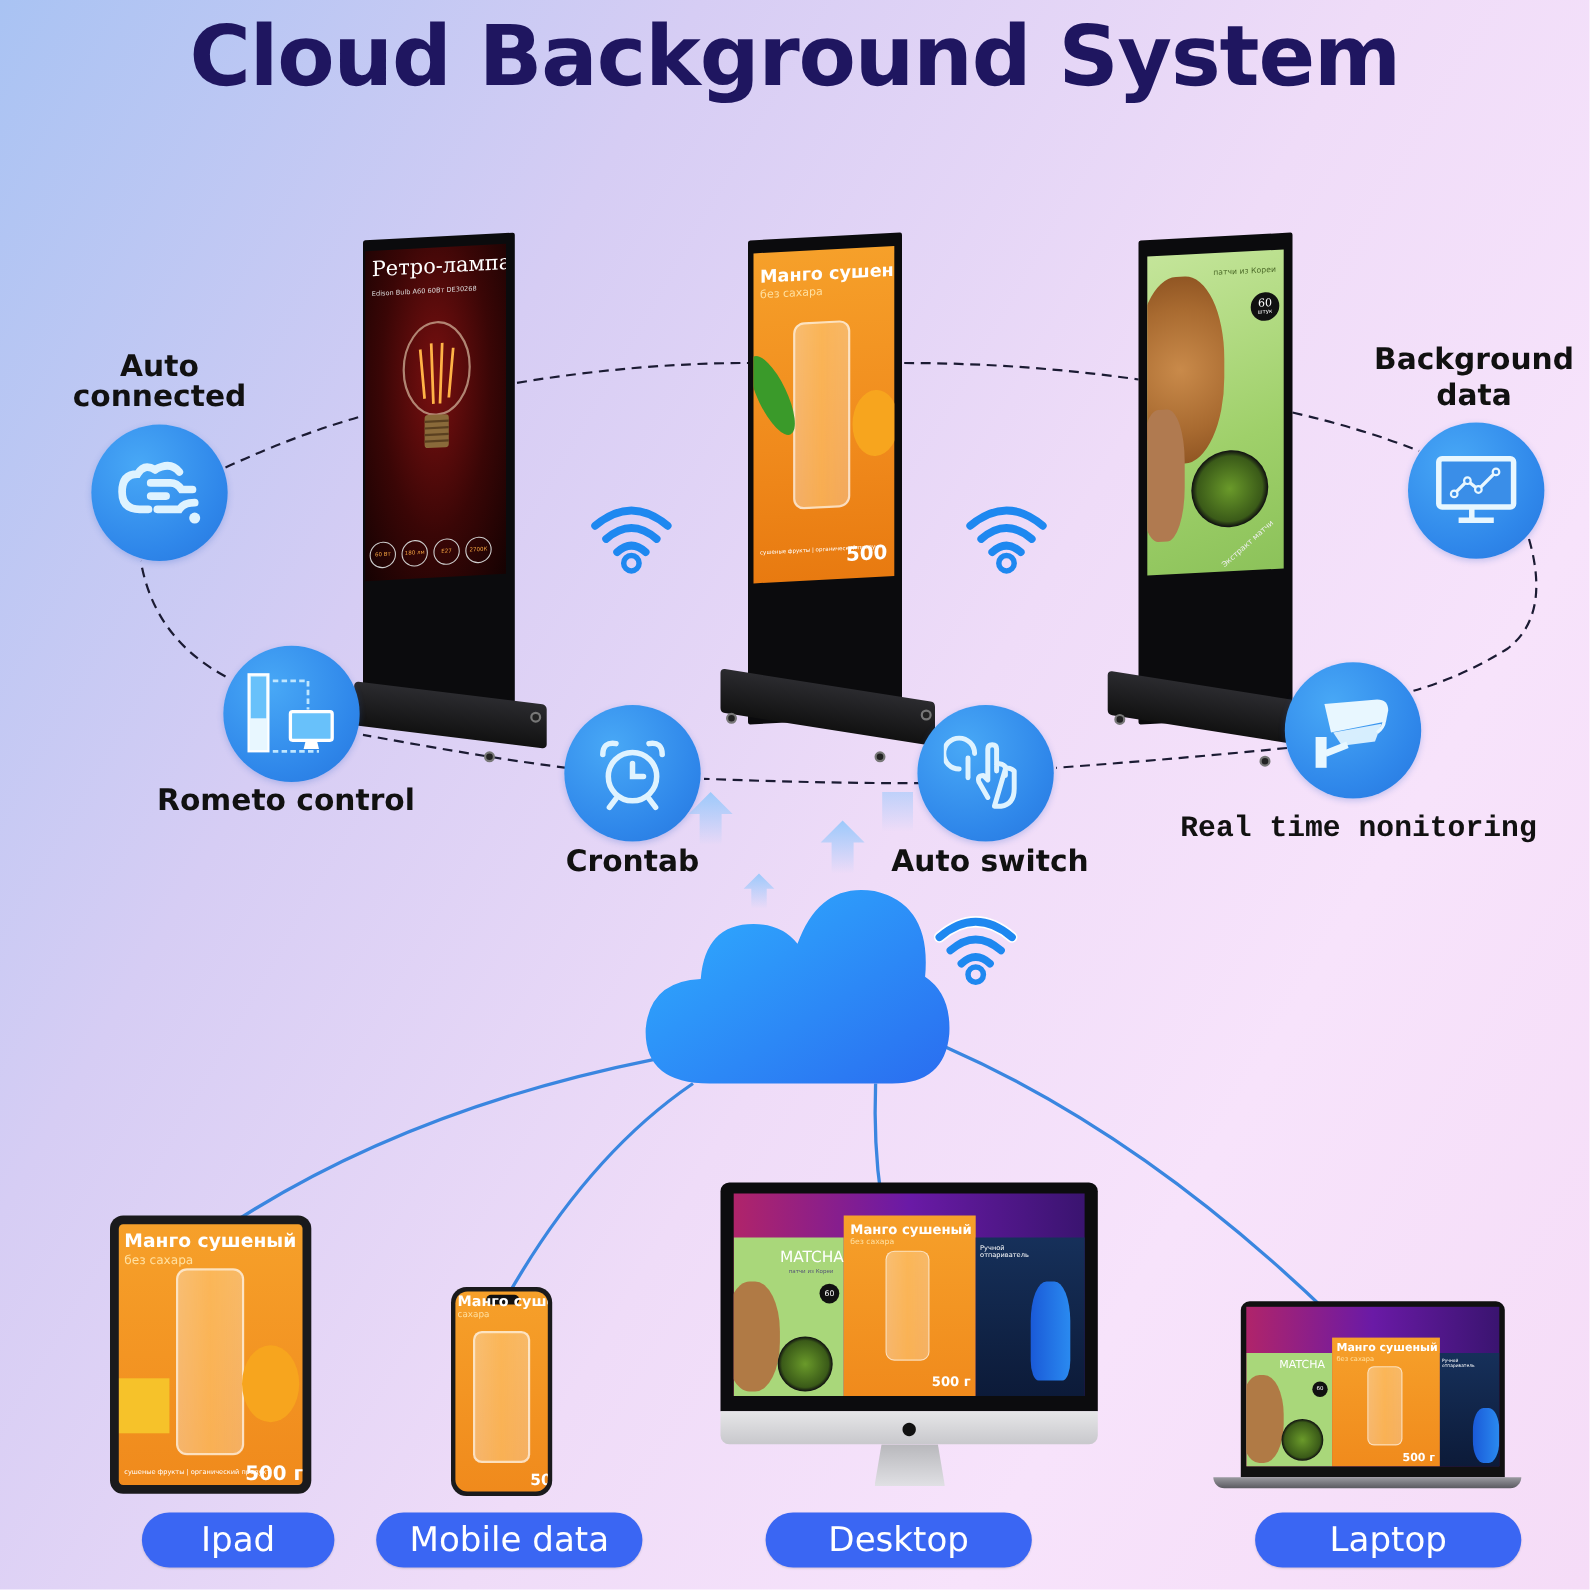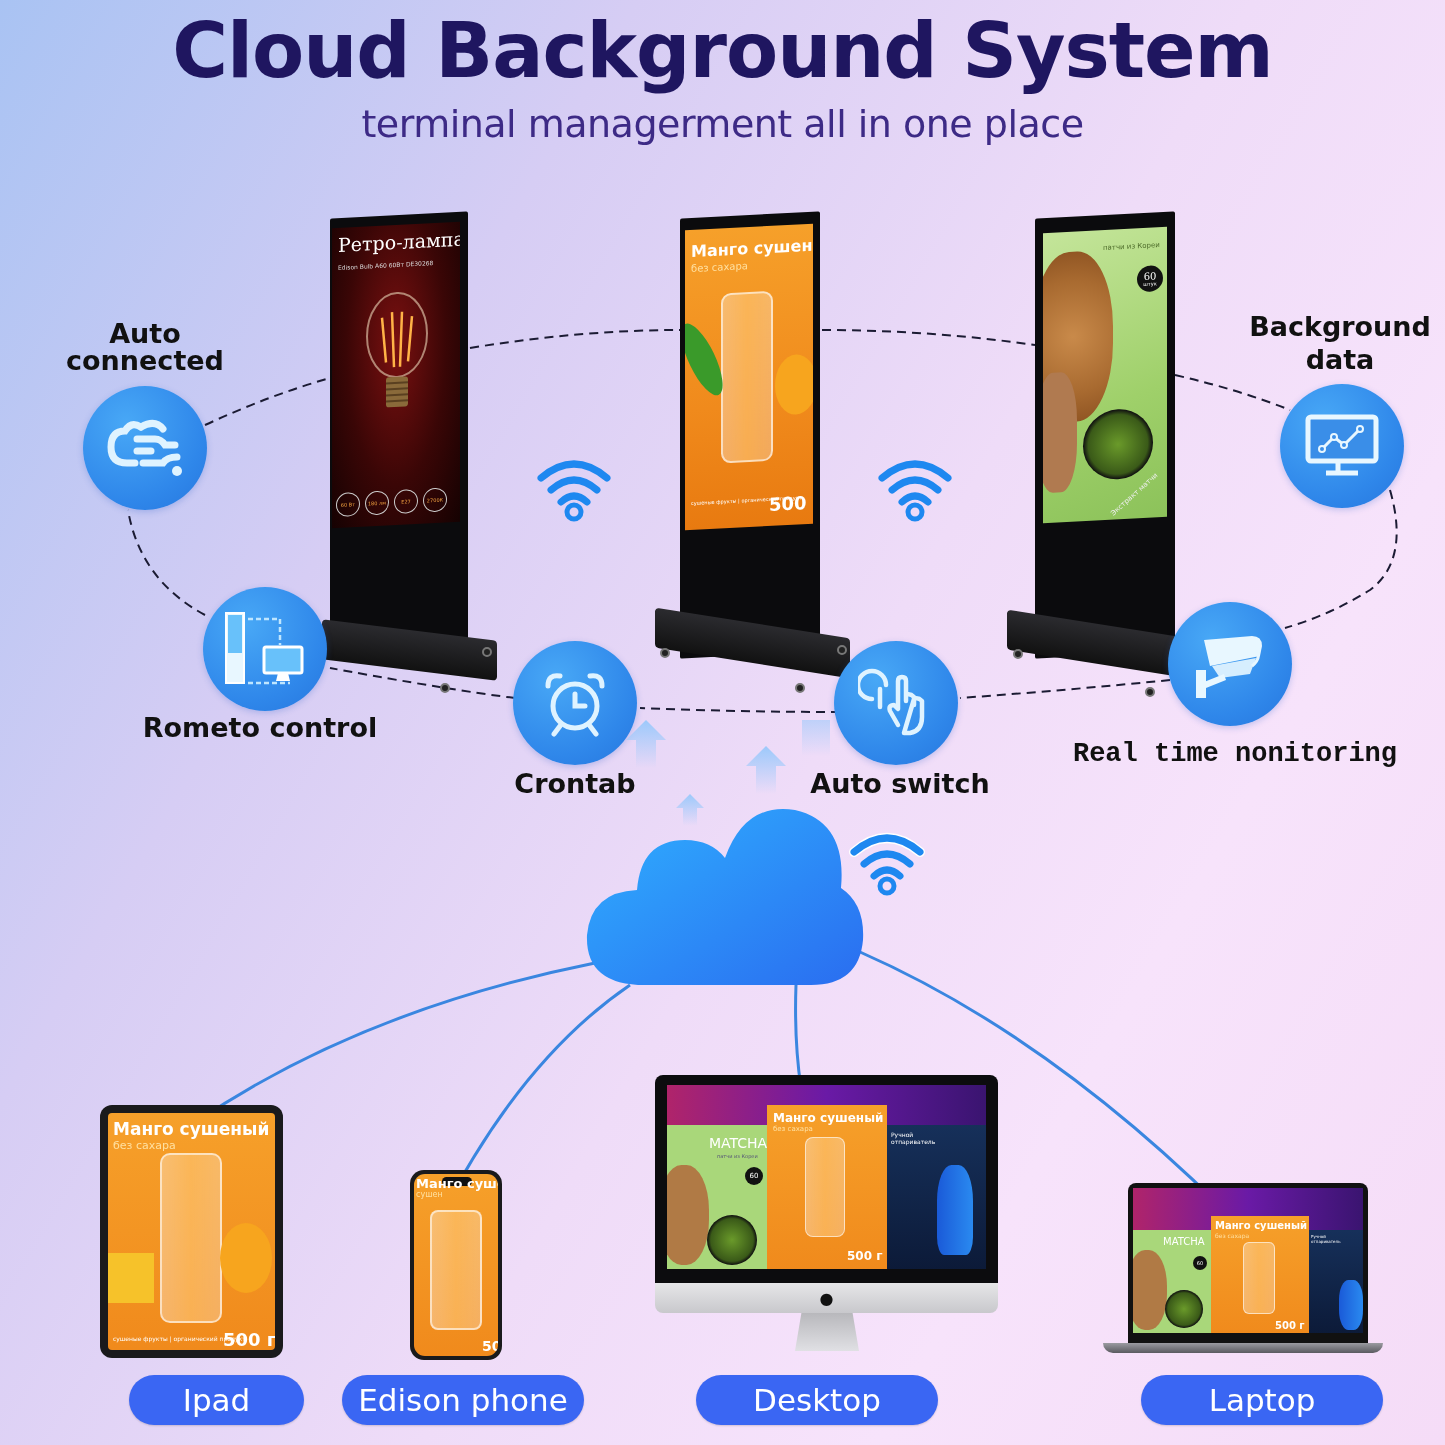--- a/index.html
+++ b/index.html
@@ -44,21 +44,20 @@
     display:flex;align-items:center;justify-content:center;line-height:1;
     box-shadow:0 1px 2px rgba(0,0,0,.15);
   }
   .device{position:absolute;}
 </style>
 </head>
 <body>
 
 <div class="abs title">Cloud Background System</div>
 <div class="abs subtitle">
-  <div>terminal managerment all in one place</div>
 </div>
 
 <svg class="abs" style="left:0;top:0;" width="1445" height="1445">
 
   <g fill="none" stroke="#1b1b33" stroke-width="2" stroke-dasharray="9 6">
     <path d="M205 425 Q 270 395 330 378"></path>
     <path d="M470 348 Q 580 330 680 330"></path>
     <path d="M822 330 Q 930 330 1035 345"></path>
     <path d="M1175 375 Q 1240 390 1290 410"></path>
     <path d="M1390 490 Q 1410 560 1370 590 Q 1330 615 1285 628"></path>
@@ -287,21 +286,21 @@
       <span>сушеные фрукты</span> | <span>органический продукт</span>
     </div>
     <div class="scr-text" style="left:115px;top:216px;color:#fff;font-size:18px;font-weight:bold;">500 г</div>
   </div>
 </div>
 
 <div class="device" style="left:410px;top:1170px;width:92px;height:190px;background:#1a1a1c;border-radius:14px;padding:4px;">
   <div style="position:relative;width:100%;height:100%;border-radius:11px;overflow:hidden;background:linear-gradient(180deg,#f6a02a,#f08a1c);">
     <div style="position:absolute;left:28px;top:3px;width:30px;height:9px;border-radius:5px;background:#111;"></div>
     <div class="scr-text" style="left:2px;top:2px;color:#fff;font-size:13px;font-weight:bold;">Манго сушен</div>
-    <div class="scr-text" style="left:2px;top:16px;color:#ffe0a0;font-size:8px;">сушен</div>
+    <div class="scr-text" style="left:2px;top:16px;color:#ffe0a0;font-size:8px;">сахара</div>
     <div style="position:absolute;left:16px;top:36px;width:52px;height:120px;border-radius:8px;background:linear-gradient(90deg,rgba(255,255,255,.35),rgba(255,200,120,.6),rgba(255,255,255,.3));border:2px solid rgba(255,255,255,.6);"></div>
     <div class="scr-text" style="left:68px;top:164px;color:#fff;font-size:14px;font-weight:bold;">50</div>
   </div>
 </div>
 
 <div class="device" style="left:655px;top:1075px;width:343px;height:285px;">
   <div style="position:absolute;left:0;top:0;width:343px;height:208px;background:#0c0c0e;border-radius:8px 8px 0 0;padding:10px 12px 14px 12px;">
     <div style="position:relative;width:100%;height:100%;overflow:hidden;background:linear-gradient(90deg,#b0246a,#6a1aa6,#3a1470);">
       <div style="position:absolute;left:0;top:40px;width:100px;height:145px;background:#a9d77a;">
         <div class="scr-text" style="left:42px;top:10px;color:#fff;font-size:14px;">MATCHA</div>
@@ -346,15 +345,15 @@
       <div style="position:absolute;left:176px;top:42px;width:54px;height:105px;background:linear-gradient(180deg,#16305a,#0c1a38);">
         <div class="scr-text" style="left:2px;top:4px;color:#fff;font-size:4px;white-space:normal;width:40px;">Ручной отпариватель</div>
         <div style="position:absolute;left:30px;top:50px;width:24px;height:50px;border-radius:40%;background:linear-gradient(90deg,#1a5ad8,#2a8af0);"></div>
       </div>
     </div>
   </div>
   <div style="position:absolute;left:0;top:160px;width:280px;height:10px;background:linear-gradient(180deg,#9a9aa0,#5a5a60);border-radius:0 0 10px 10px;"></div>
 </div>
 
 <div class="pill" style="left:129px;top:1375px;width:175px;">Ipad</div>
-<div class="pill" style="left:342px;top:1375px;width:242px;">Edison phone</div>
+<div class="pill" style="left:342px;top:1375px;width:242px;">Mobile data</div>
 <div class="pill" style="left:696px;top:1375px;width:242px;">Desktop</div>
 <div class="pill" style="left:1141px;top:1375px;width:242px;">Laptop</div>
 
 </body></html>

